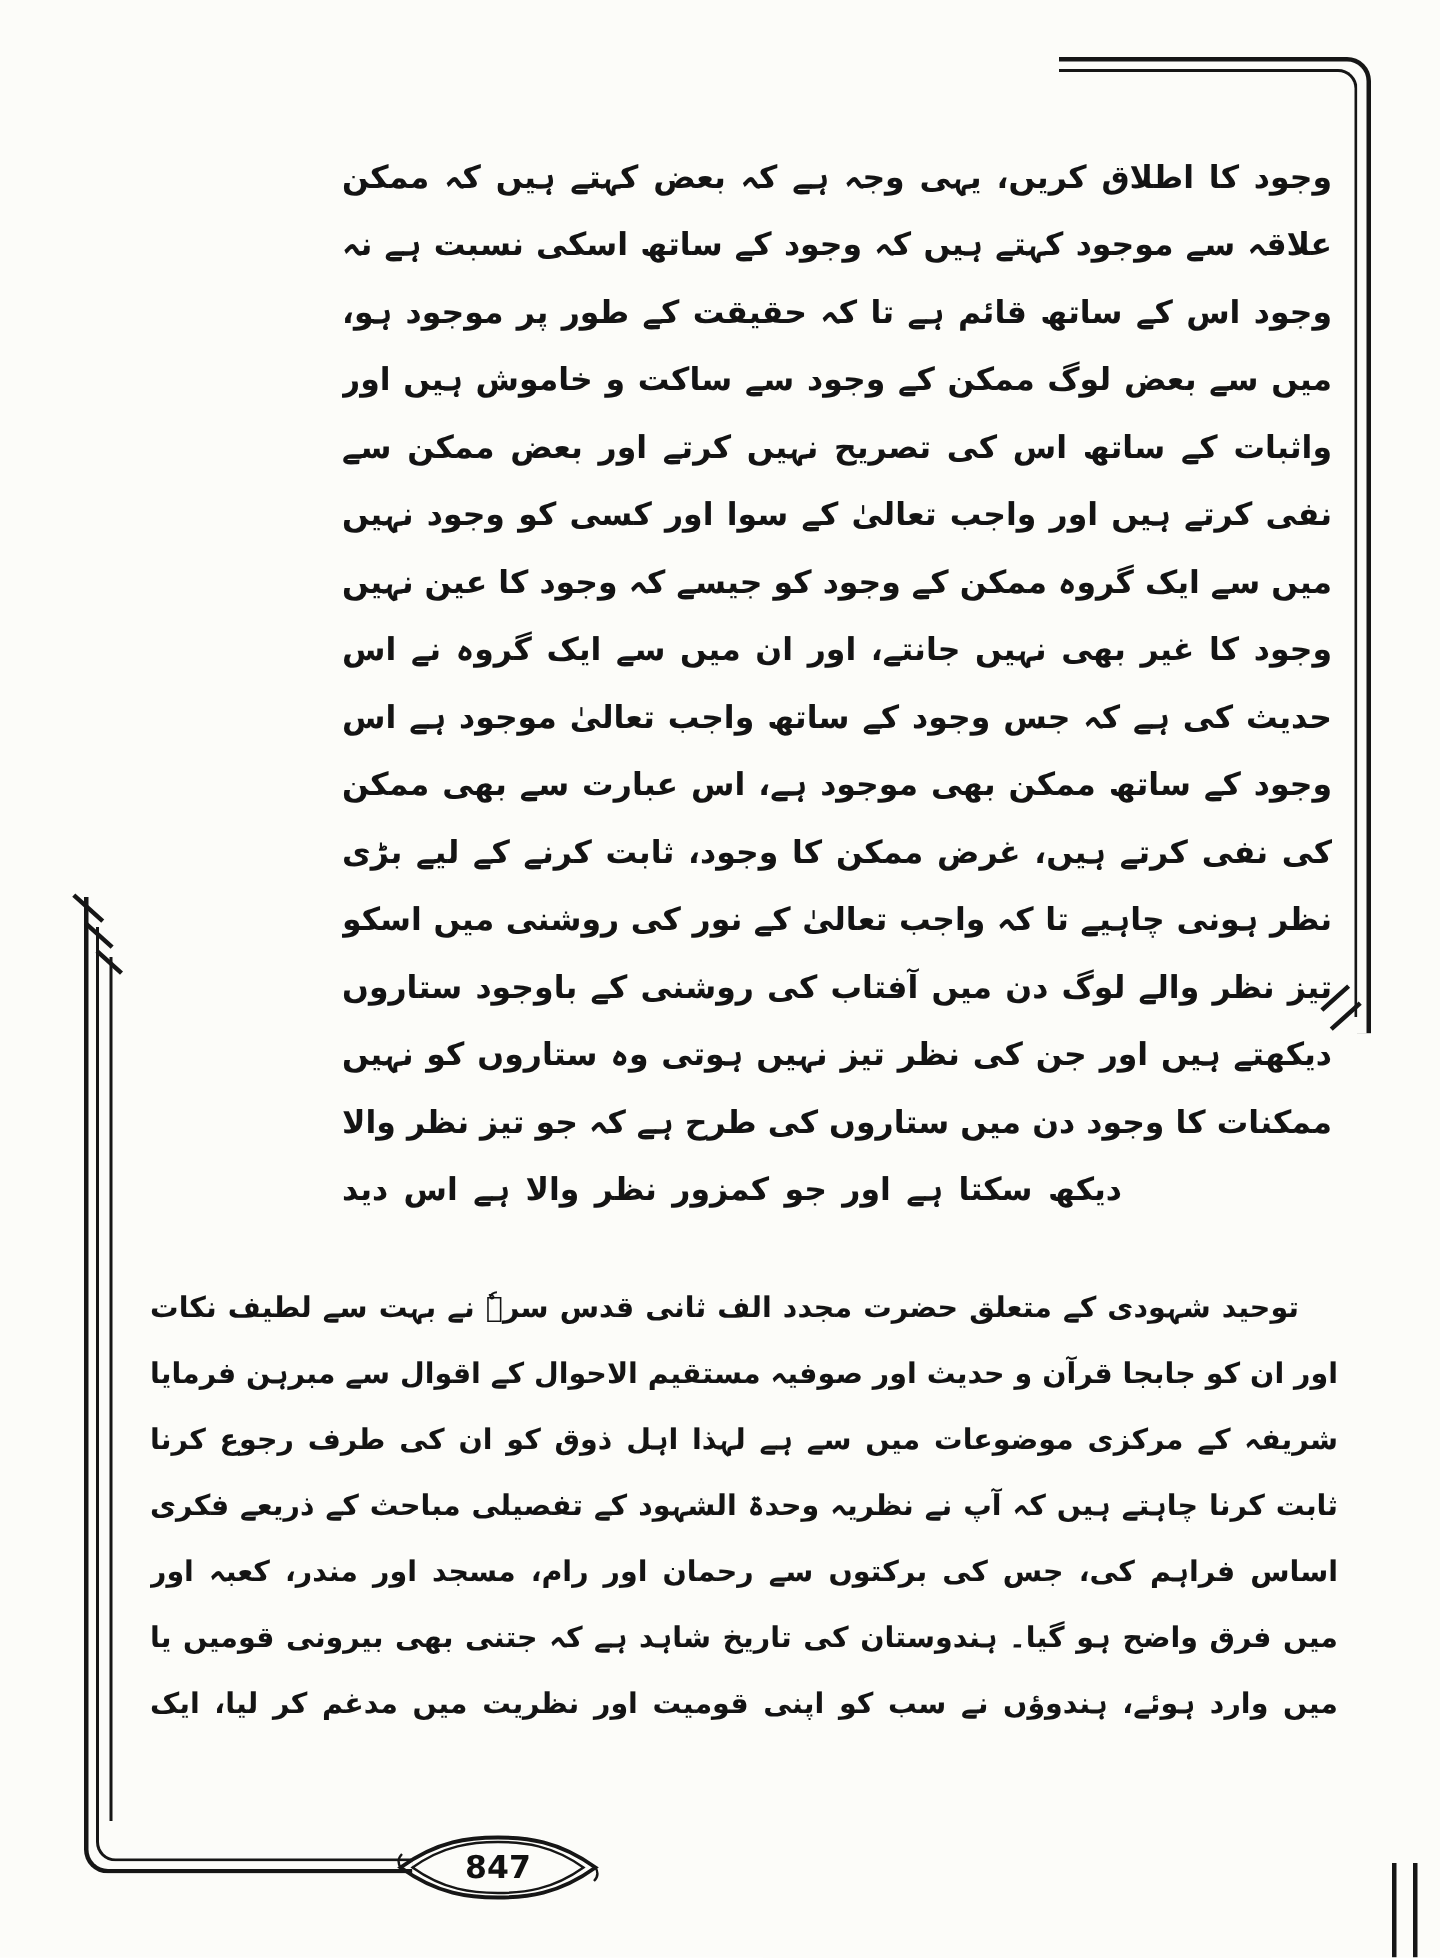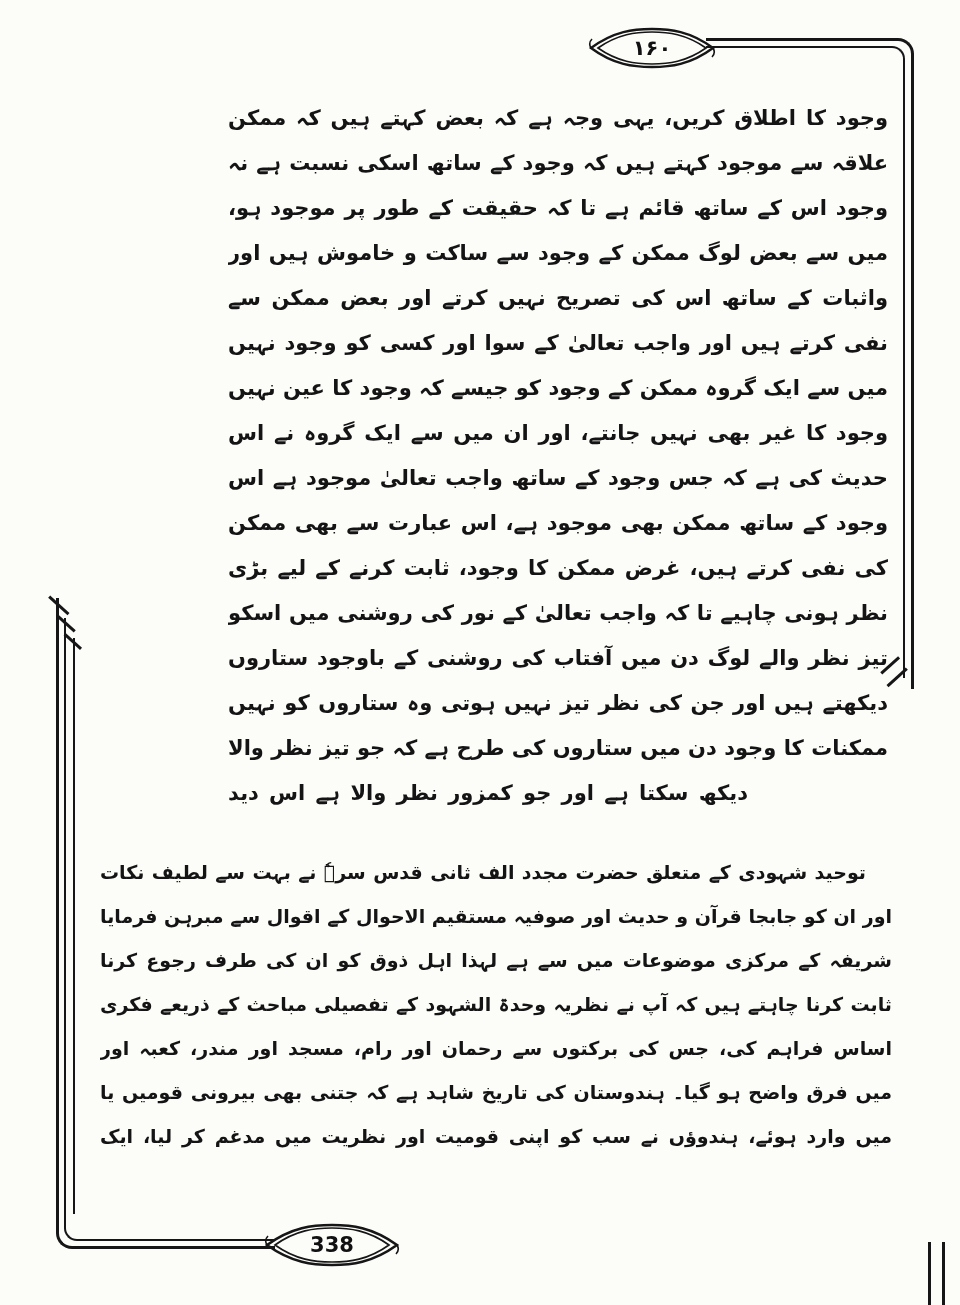--- a/index.html
+++ b/index.html
@@ -93,36 +93,28 @@
 
   <div class="frame frame-left-outer"></div>
   <div class="frame frame-left-inner"></div>
   <div class="frame frame-left-third"></div>
   <div class="cap cap-l1"></div>
   <div class="cap cap-l2"></div>
   <div class="cap cap-l3"></div>
 
   <div class="frame frame-bottom-right"></div>
 
-  <div class="cartouche cartouche-top">
-    <svg width="128" height="44" viewBox="0 0 128 44">
-      <path d="M3,22 C26,5 46,3 64,3 C82,3 102,5 125,22 C102,39 82,41 64,41 C46,41 26,39 3,22 Z" fill="none" stroke="#161616" stroke-width="2.4"></path>
-      <path d="M10,22 C30,8 48,6 64,6 C80,6 98,8 118,22 C98,36 80,38 64,38 C48,38 30,36 10,22 Z" fill="none" stroke="#161616" stroke-width="1.6"></path>
-      <path d="M3,22 q-3,-5 1,-9 M125,22 q3,5 -1,9" fill="none" stroke="#161616" stroke-width="1.6"></path>
-    </svg>
-    <span class="num">۱۶۰</span>
-  </div>
 
   <div class="cartouche cartouche-bottom">
     <svg width="136" height="48" viewBox="0 0 136 48">
       <path d="M3,24 C28,6 49,4 68,4 C87,4 108,6 133,24 C108,42 87,44 68,44 C49,44 28,42 3,24 Z" fill="none" stroke="#161616" stroke-width="2.6"></path>
       <path d="M11,24 C32,9 51,7 68,7 C85,7 104,9 125,24 C104,39 85,41 68,41 C51,41 32,39 11,24 Z" fill="none" stroke="#161616" stroke-width="1.6"></path>
       <path d="M3,24 q-3,-5 1,-9 M133,24 q3,5 -1,9" fill="none" stroke="#161616" stroke-width="1.6"></path>
     </svg>
-    <span class="num">338</span>
+    <span class="num">847</span>
   </div>
 
   <div class="urdu block1">
     <div class="line">وجود کا اطلاق کریں، یہی وجہ ہے کہ بعض کہتے ہیں کہ ممکن ہے اس کو</div>
     <div class="line">علاقہ سے موجود کہتے ہیں کہ وجود کے ساتھ اسکی نسبت ہے نہ یہ کہ</div>
     <div class="line">وجود اس کے ساتھ قائم ہے تا کہ حقیقت کے طور پر موجود ہو، اس گروہ</div>
     <div class="line">میں سے بعض لوگ ممکن کے وجود سے ساکت و خاموش ہیں اور نفی</div>
     <div class="line">واثبات کے ساتھ اس کی تصریح نہیں کرتے اور بعض ممکن سے وجود کی</div>
     <div class="line">نفی کرتے ہیں اور واجب تعالیٰ کے سوا اور کسی کو وجود نہیں جانتے، ان</div>
     <div class="line">میں سے ایک گروہ ممکن کے وجود کو جیسے کہ وجود کا عین نہیں جانتے،</div>

